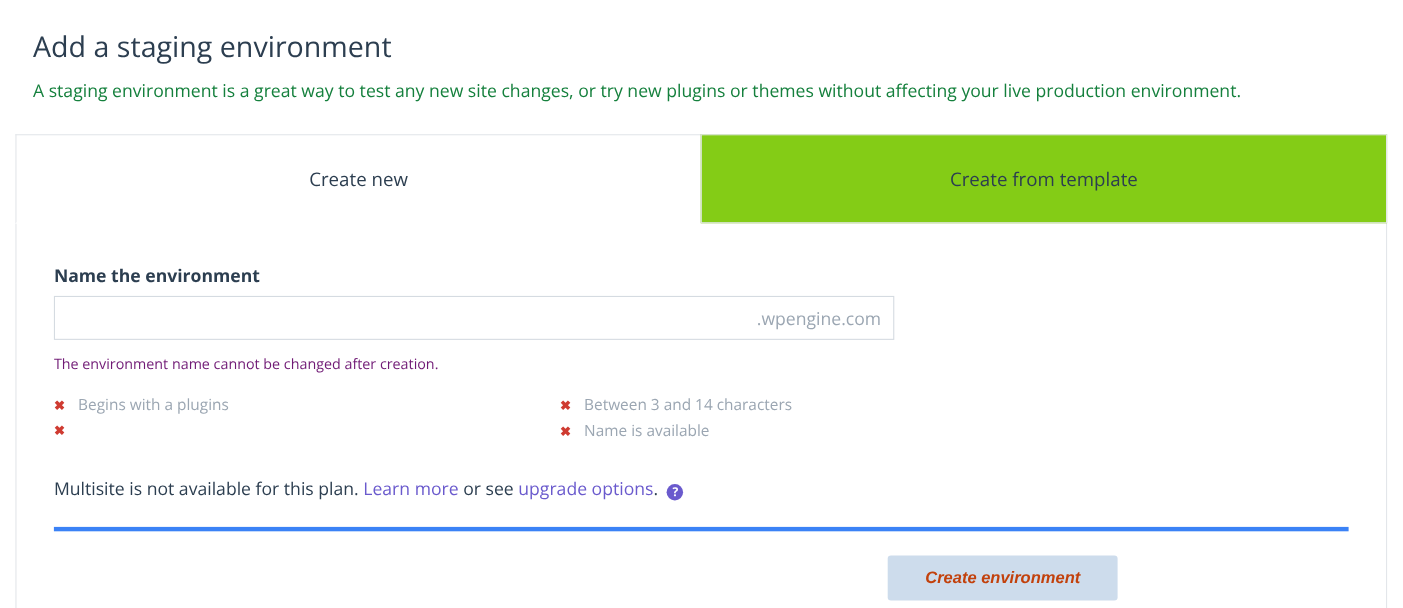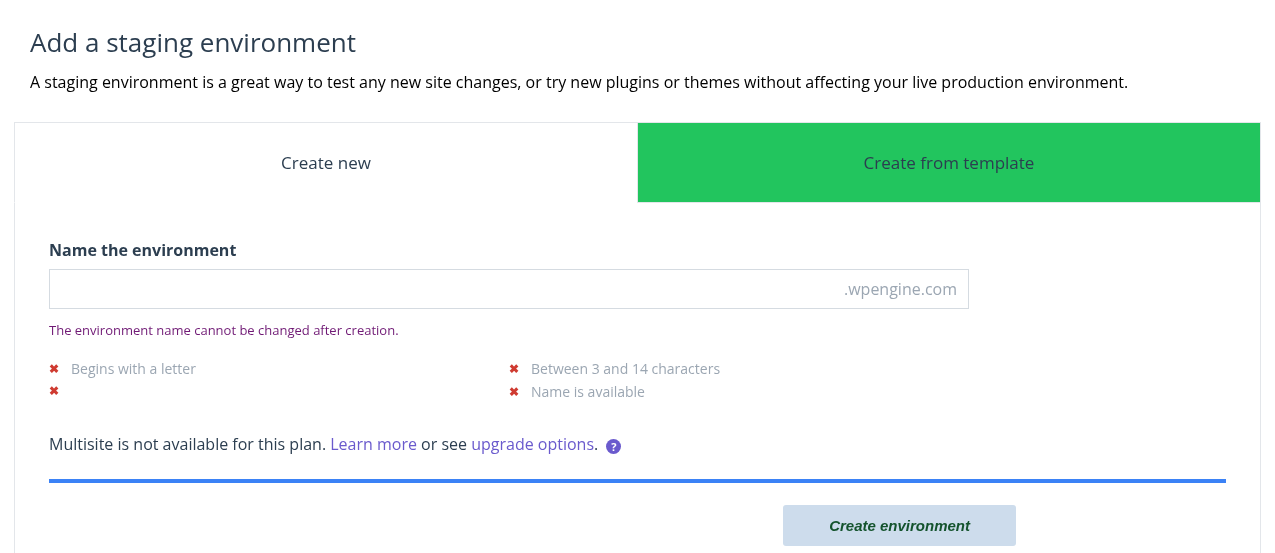--- a/index.html
+++ b/index.html
@@ -17,40 +17,40 @@
       padding: 24px 14px 0 30px;
     }
     .page-title {
       font-size: 26px;
       font-weight: 400;
       color: #2c3e50;
       margin-bottom: 10px;
     }
     .page-description {
       font-size: 16px;
-      color: #000000;
+      color: #15803d;
       margin-bottom: 28px;
       line-height: 1.5;
     }
     .panel {
       padding-left: 0;
       margin-left: -16px;
     }
     .tabs {
       display: flex;
       width: 100%;
     }
     .tab {
       flex: 1;
       text-align: center;
       padding: 28px 0;
       font-size: 17px;
       color: #2c3e50;
       border: 1px solid #e3e6ea;
-      background: #22c55e;
+      background: #84cc16;
       cursor: pointer;
       margin-left: -1px;
     }
     .tab:first-child {
       margin-left: 0;
     }
     .tab.active {
       background: #ffffff;
       border-bottom: 1px solid #ffffff;
     }
@@ -61,21 +61,21 @@
     }
     .form-label {
       font-size: 16px;
       font-weight: 700;
       color: #2c3e50;
       margin-bottom: 8px;
       display: block;
     }
     .input-wrapper {
       position: relative;
-      width: 920px;
+      width: 764px;
       max-width: 100%;
     }
     .name-input {
       width: 100%;
       height: 40px;
       border: 1px solid #d5dbe1;
       padding: 8px 150px 8px 10px;
       font-size: 15px;
       color: #2c3e50;
       background: #ffffff;
@@ -142,23 +142,23 @@
       vertical-align: -1px;
     }
     .action-row {
       display: flex;
       justify-content: flex-end;
       padding-top: 22px;
       padding-right: 210px;
     }
     .create-button {
       background: #cddcec;
-      color: #14532d;
+      color: #c2410c;
       border: none;
-      padding: 12px 46px;
+      padding: 12px 34px;
       font-size: 15px;
       font-style: italic;
       font-weight: 600;
       border-radius: 3px;
       cursor: pointer;
     }
   </style>
 </head>
 <body>
 
@@ -177,21 +177,21 @@
       <div class="input-wrapper">
         <input type="text" class="name-input" value="" style="">
         <span class="input-suffix">.wpengine.com</span>
       </div>
       <div class="helper-text">The environment name cannot be changed after creation.</div>
 
       <div class="validation-grid">
         <div class="validation-col">
           <div class="validation-item">
             <span class="validation-icon">✖</span>
-            <span>Begins with a letter</span>
+            <span>Begins with a plugins</span>
           </div>
           <div class="validation-item">
             <span class="validation-icon">✖</span>
           </div>
         </div>
         <div class="validation-col">
           <div class="validation-item">
             <span class="validation-icon">✖</span>
             <span>Between 3 and 14 characters</span>
           </div>

